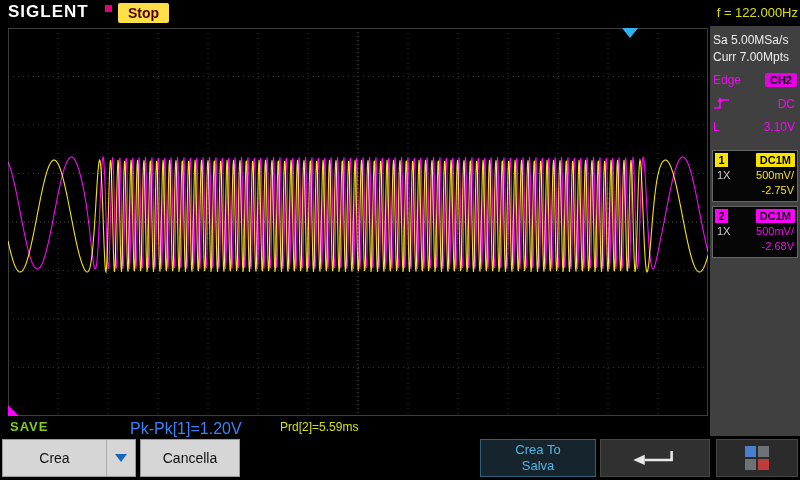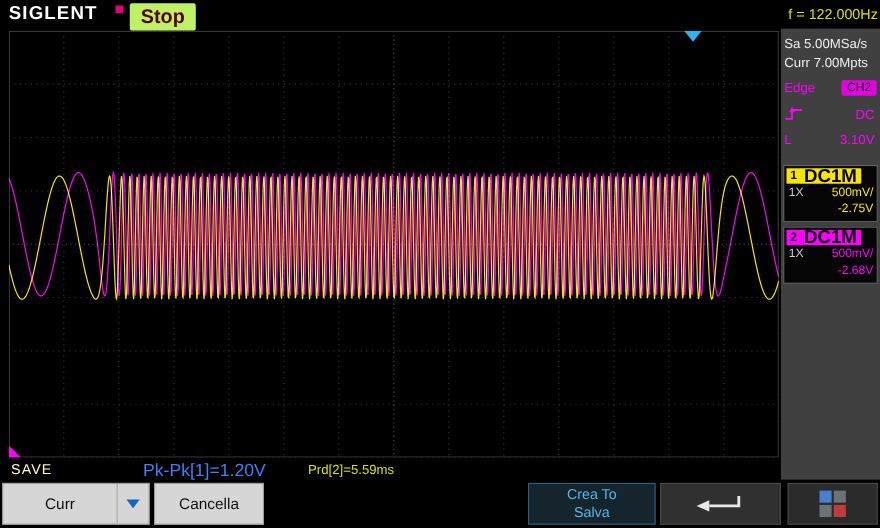--- a/index.html
+++ b/index.html
@@ -3,51 +3,51 @@
 <meta charset="utf-8">
 <style>
   html,body{margin:0;padding:0;background:#000;}
   .scope{position:relative;width:800px;height:480px;background:#000;overflow:hidden;
          font-family:"Liberation Sans",sans-serif;-webkit-font-smoothing:antialiased;}
 
   
   .header{position:absolute;left:2px;top:0;width:800px;height:26px;background:#000;}
   .brand{position:absolute;left:6px;top:2px;color:#fff;font-size:17px;font-weight:bold;letter-spacing:1px;}
   .brand-mark{position:absolute;left:103px;top:5px;width:7px;height:7px;background:#e6007e;}
-  .stop-badge{position:absolute;left:116px;top:3px;background:#bef264;color:#550000;
-              font-size:18px;font-weight:bold;padding:2px 10px;border-radius:2px;}
+  .stop-badge{position:absolute;left:116px;top:3px;background:#fde047;color:#550000;
+              font-size:14px;font-weight:bold;padding:2px 10px;border-radius:2px;}
   .tb-strip{position:absolute;left:162px;top:3px;background:#3c3c3c;color:#fff;
             font-size:12px;padding:2px 9px;border-radius:3px;white-space:nowrap;}
   .freq-counter{position:absolute;right:4px;top:5px;color:#d9e000;font-size:13px;}
 
   
   .grat{position:absolute;left:8px;top:28px;width:700px;height:388px;background:#000;}
 
   
   .sidebar{position:absolute;left:710px;top:26px;width:90px;height:410px;background:#404040;font-size:12px;}
   .sb-row{position:absolute;left:3px;width:84px;height:16px;line-height:16px;white-space:nowrap;}
   .white{color:#eee;} .mag{color:#ff00ff;} .c1{color:#f8e400;} .c2{color:#ff00ff;}
   .badge-src{position:absolute;right:0;top:1px;background:#e600e6;color:#000;font-size:11px;
-             font-weight:normal;padding:0 5px;border-radius:2px;line-height:14px;}
+             font-weight:bold;padding:0 5px;border-radius:2px;line-height:14px;}
   .sb-right{position:absolute;right:2px;top:0;}
   .chbox{position:absolute;left:2px;width:84px;height:50px;border:1px solid #666;background:#050505;}
   .chbox .l1{position:absolute;left:2px;top:2px;right:2px;height:14px;}
   .num-badge{position:absolute;left:0;top:0;width:13px;height:14px;color:#000;font-size:11px;
              font-weight:bold;text-align:center;line-height:14px;}
-  .coup-badge{position:absolute;right:12px;top:0;color:#000;font-size:17px;font-weight:bold;
+  .coup-badge{position:absolute;right:0;top:0;color:#000;font-size:11px;font-weight:bold;
               padding:0 4px;line-height:14px;border-radius:1px;}
   .bg1{background:#f8e400;} .bg2{background:#ff00ff;}
   .chbox .l2{position:absolute;left:3px;right:3px;top:18px;height:14px;font-size:11px;}
   .chbox .l3{position:absolute;right:3px;top:33px;font-size:11px;}
   .probe{position:absolute;left:1px;top:0;color:#ccc;}
   .scalev{position:absolute;right:0;top:0;}
 
   
   .measures{position:absolute;left:0;top:417px;width:710px;height:21px;font-size:13px;}
-  .save-label{position:absolute;left:10px;top:2px;color:#fef9c3;letter-spacing:1px;}
+  .save-label{position:absolute;left:10px;top:2px;color:#84cc16;letter-spacing:1px;font-weight:bold;}
   .meas1{position:absolute;left:130px;top:3px;color:#3b82f6;font-size:16px;}
   .meas2{position:absolute;left:280px;top:3px;color:#d9e000;font-size:12px;}
 
   
   .menubar{position:absolute;left:0;top:438px;width:800px;height:42px;background:#000;}
   .btn{position:absolute;top:1px;height:38px;box-sizing:border-box;cursor:default;}
   .btn-light{background:#d6d6d6;border:1px solid #9a9a9a;color:#111;font-size:14px;
              display:flex;align-items:center;justify-content:center;}
   .btn-crea{left:2px;width:134px;}
   .btn-crea .lbl{flex:1;text-align:center;}
@@ -165,21 +165,21 @@
   </div>
 
   <div class="measures">
     <span class="save-label">SAVE</span>
     <span class="meas1">Pk-Pk[1]=1.20V</span>
     <span class="meas2">Prd[2]=5.59ms</span>
   </div>
 
   <div class="menubar">
     <div class="btn btn-light btn-crea">
-      <span class="lbl">Curr</span>
+      <span class="lbl">Crea</span>
       <span class="chev-box">
         <span class="chev-down"></span>
       </span>
     </div>
     <div class="btn btn-light btn-cancella">
       <span>Cancella</span>
     </div>
     <div class="btn btn-press">
       <span>Crea To</span>
       <span>Salva</span>

